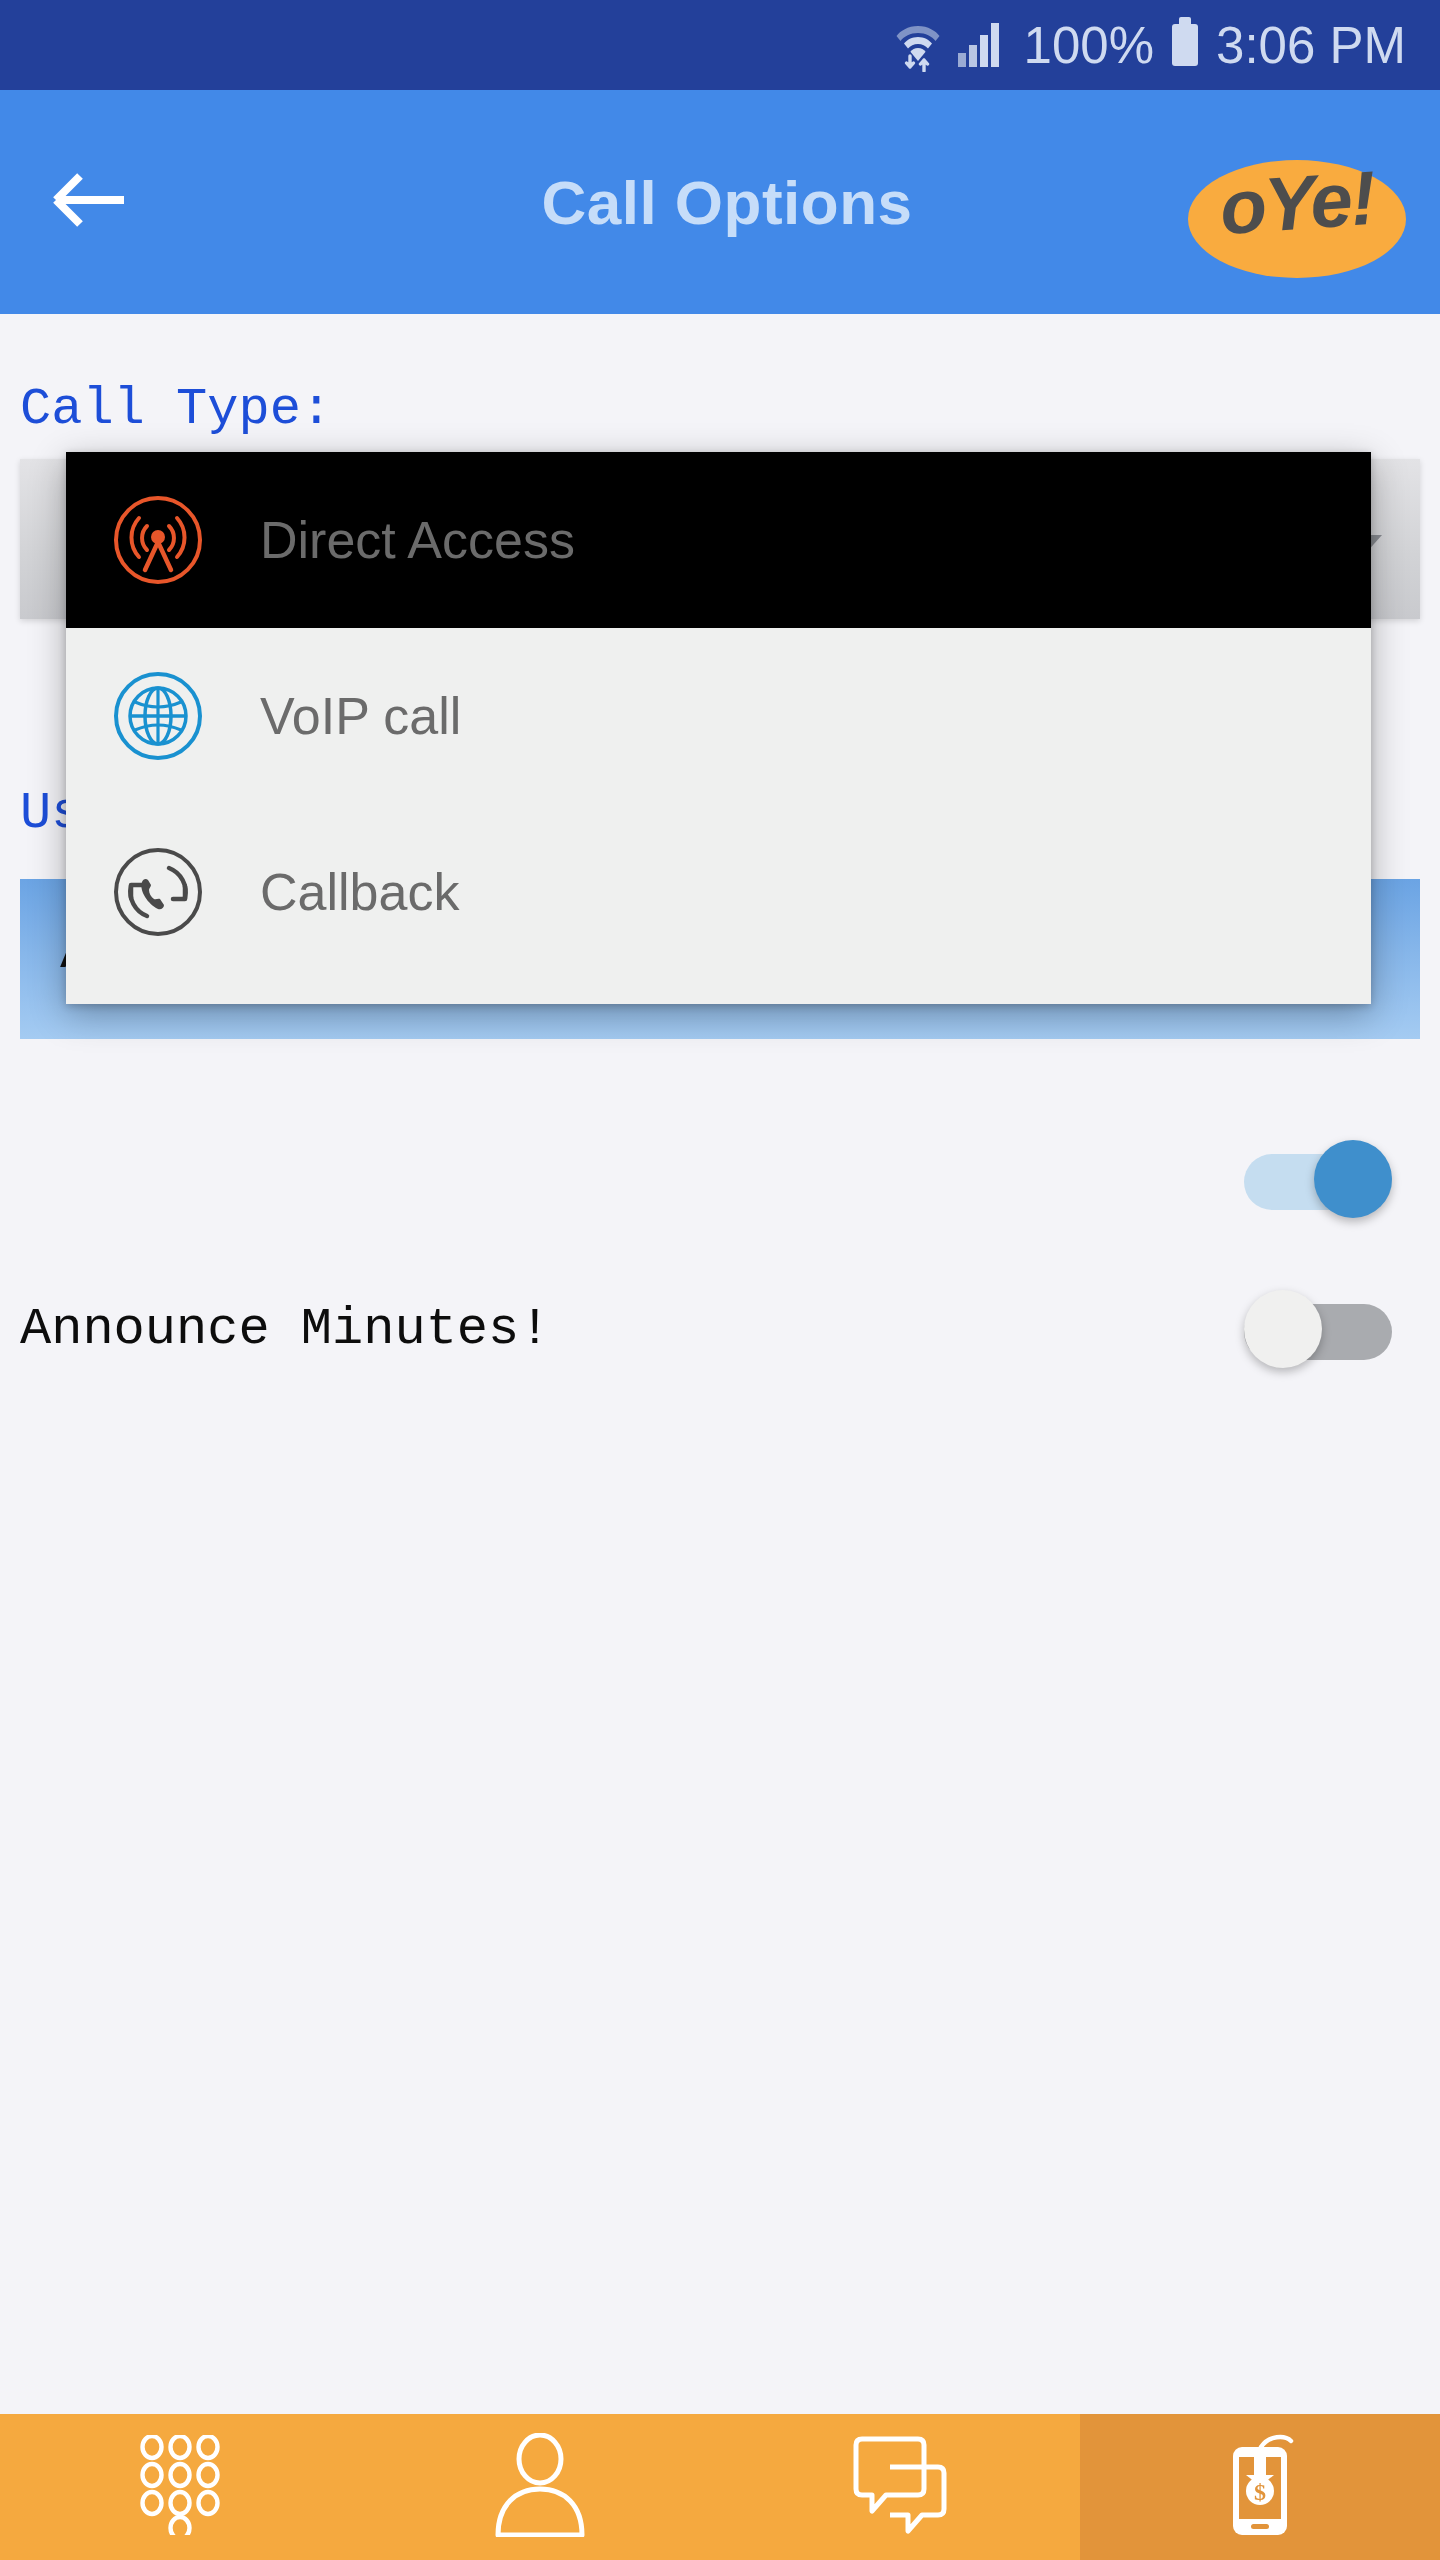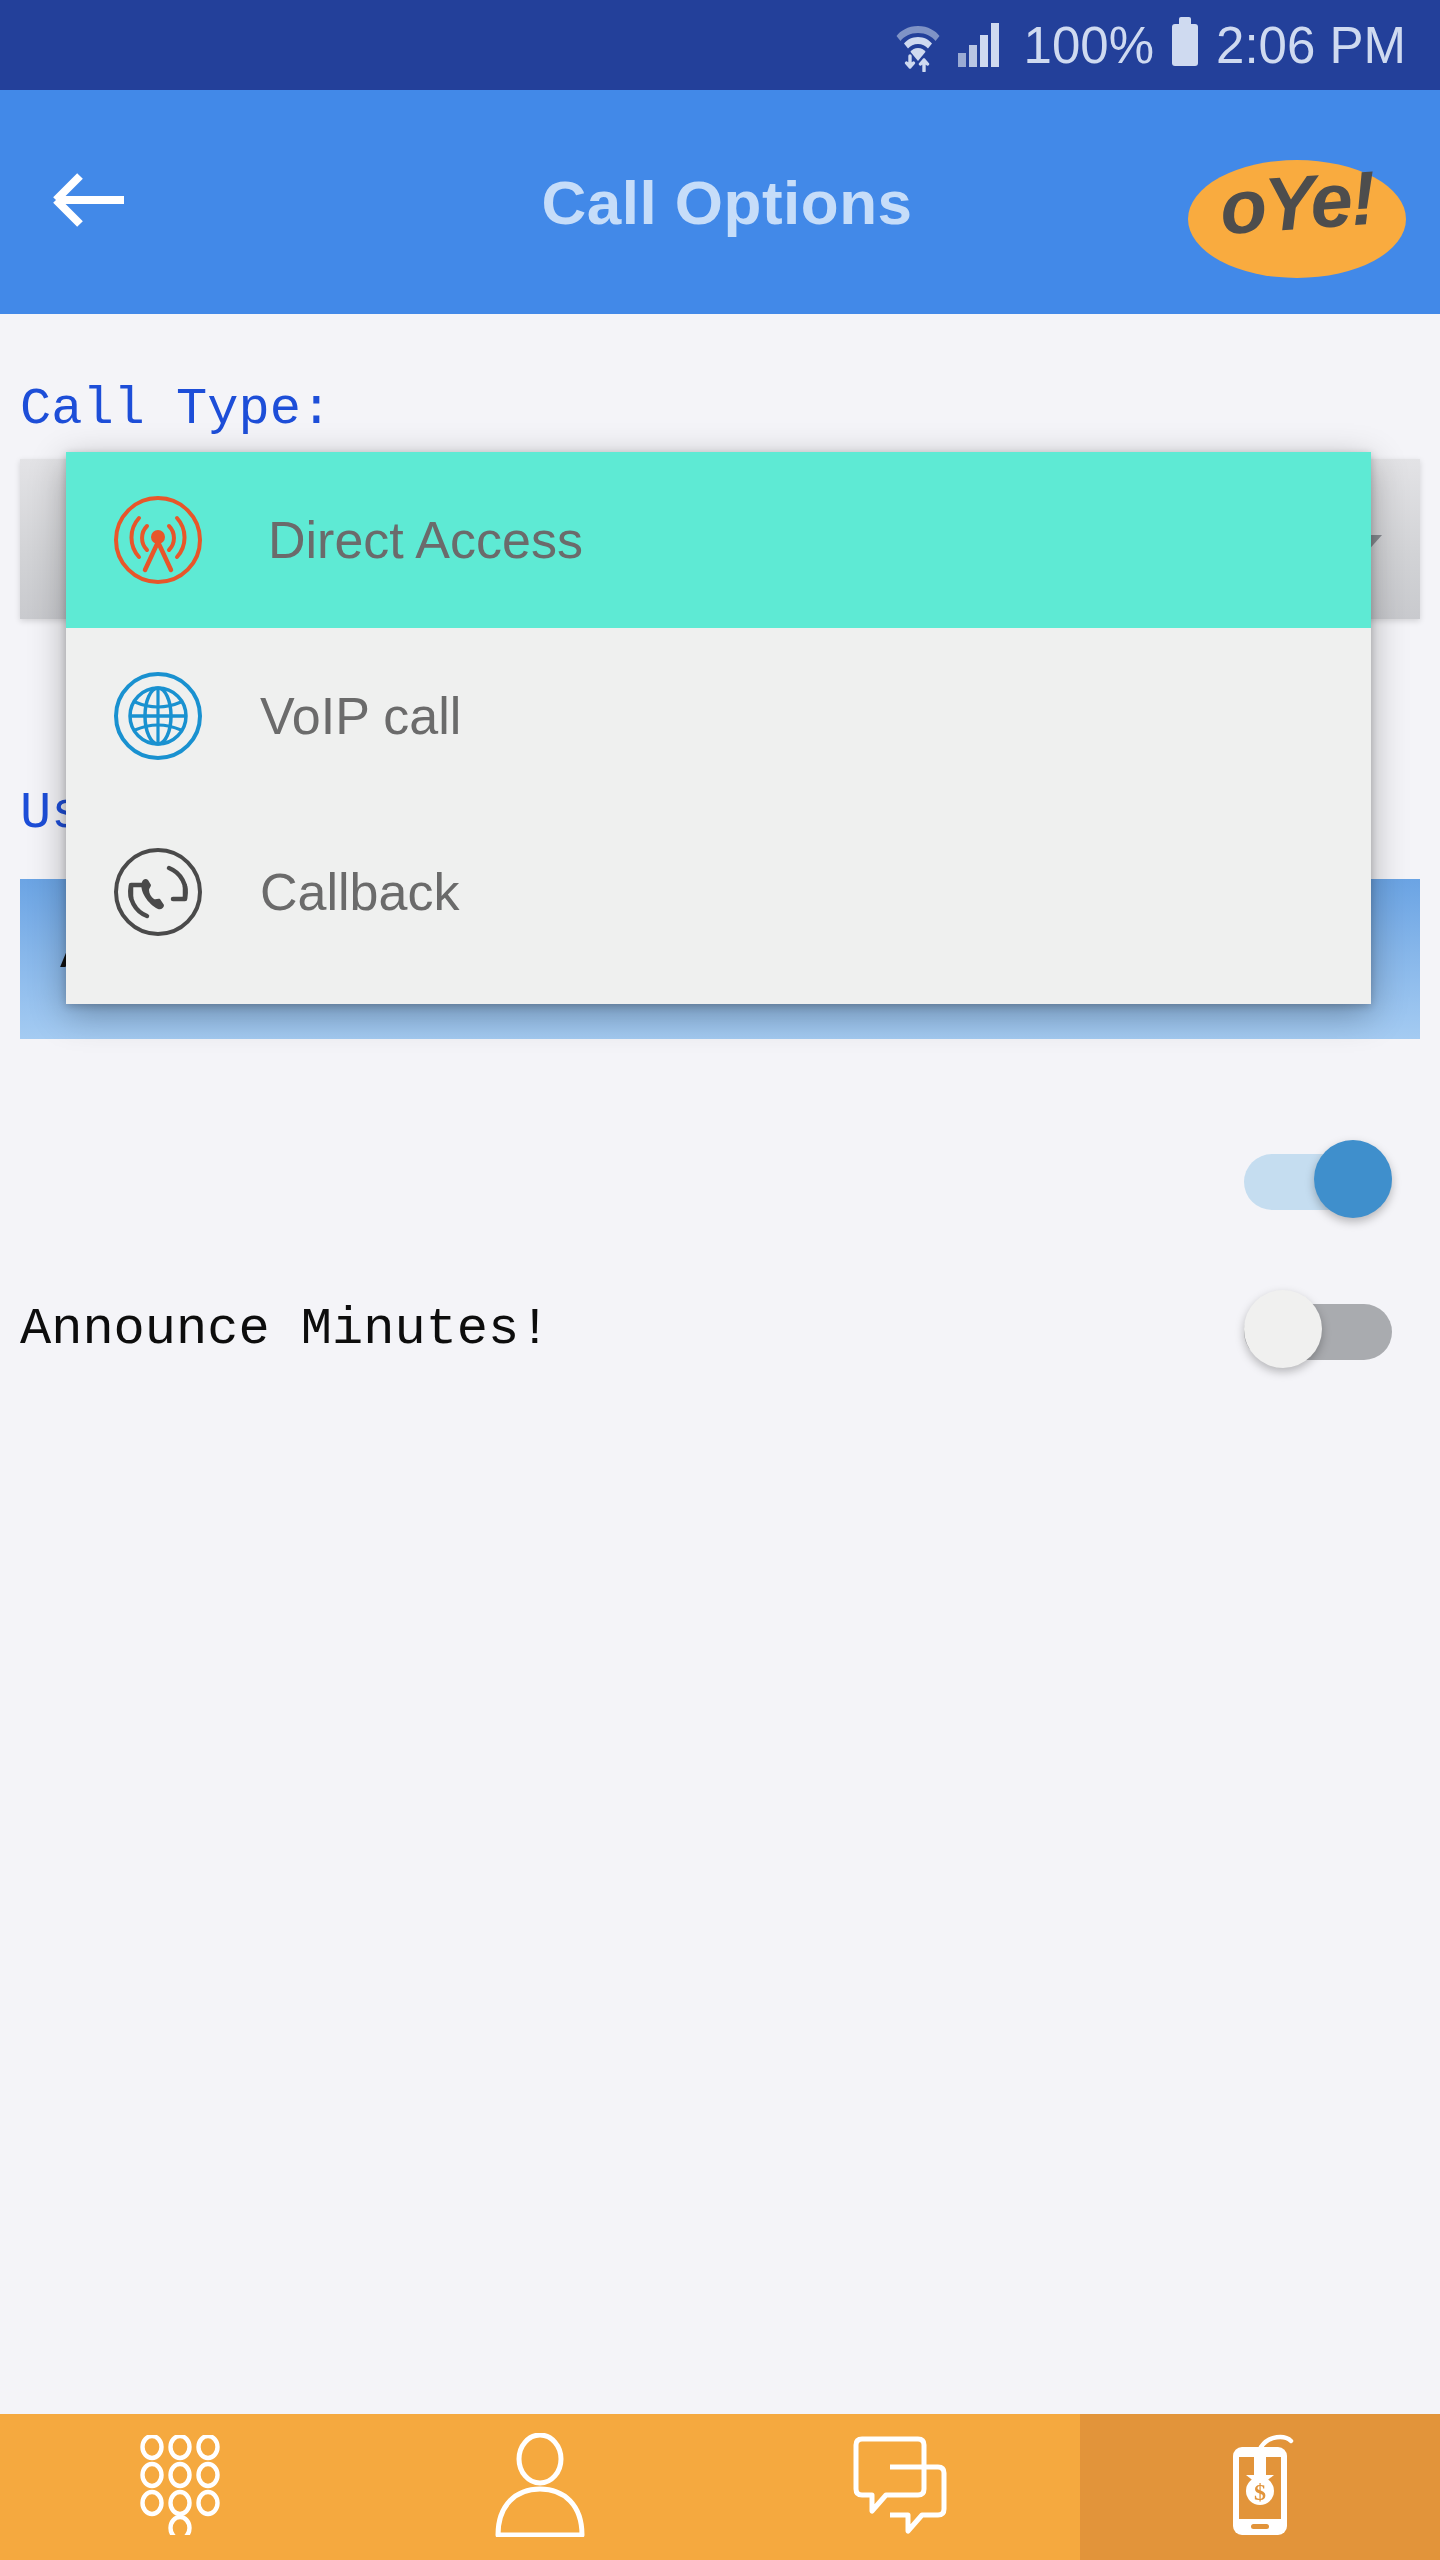--- a/index.html
+++ b/index.html
@@ -214,21 +214,21 @@
     box-shadow: 0 10px 34px rgba(0,0,0,0.30), 0 2px 8px rgba(0,0,0,0.20);
     z-index: 40;
   }
   .dd-item {
     height: 176px;
     display: flex;
     align-items: center;
     padding-left: 44px;
     cursor: pointer;
   }
-  .dd-item.selected { background: #5eead4; gap: 8px; }
+  .dd-item.selected { background: #000000; }
   .dd-icon {
     width: 96px; height: 96px;
     display: flex; align-items: center; justify-content: center;
     flex: none;
   }
   .dd-label {
     margin-left: 54px;
     font-size: 52px;
     color: #6b6b6b;
     white-space: nowrap;
@@ -271,21 +271,21 @@
     <span class="status-icon">
       <svg width="48" height="44" viewBox="0 0 48 44">
         <rect x="0" y="30" width="8" height="14" fill="#9aabd4"></rect>
         <rect x="11" y="22" width="8" height="22" fill="#b9c6e4"></rect>
         <rect x="22" y="12" width="8" height="32" fill="#cfdaf0"></rect>
         <rect x="33" y="0" width="8" height="44" fill="#cfdaf0"></rect>
       </svg>
     </span>
     <span class="status-text">100%</span>
     <span class="battery-icon"></span>
-    <span class="status-text">2:06 PM</span>
+    <span class="status-text">3:06 PM</span>
   </div>
 
   <div class="app-bar">
     <div class="back-btn">
       <span>
         <svg width="76" height="62" viewBox="0 0 76 62">
           <path d="M74 31 L6 31 M6 31 L30 7 M6 31 L30 55" stroke="#ffffff" stroke-width="8" fill="none" stroke-linecap="butt" stroke-linejoin="miter"></path>
         </svg>
       </span>
     </div>

